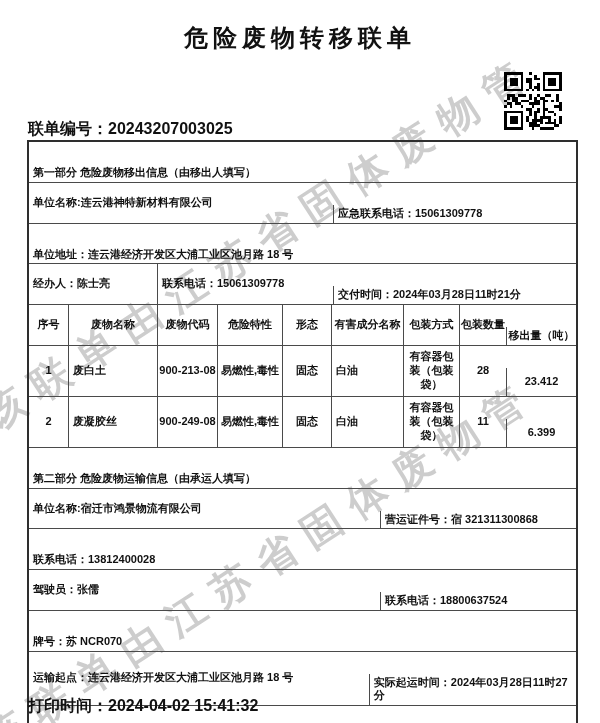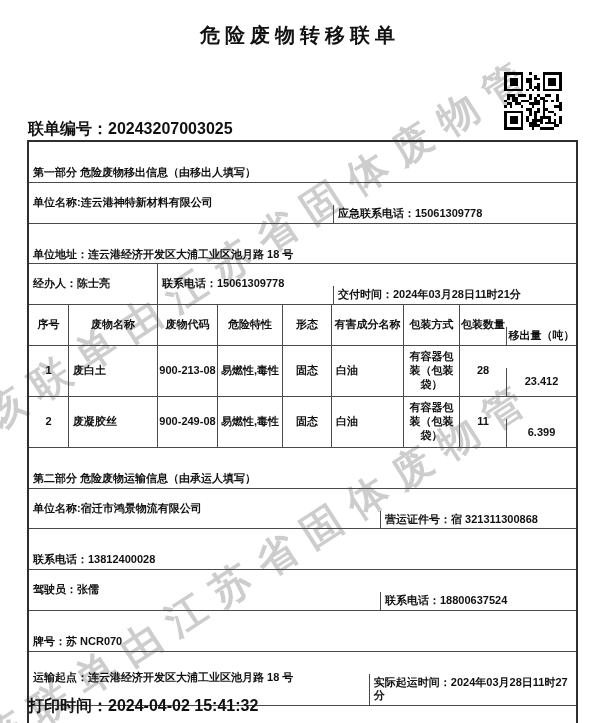--- a/index.html
+++ b/index.html
@@ -3,21 +3,21 @@
 <meta charset="utf-8">
 <style>
   html,body{margin:0;padding:0;background:#fff;}
   .page{position:relative;width:600px;height:723px;background:#fff;overflow:hidden;
         font-family:"Liberation Sans","DejaVu Sans",sans-serif;color:#111;font-weight:bold;}
   .wm{position:absolute;white-space:nowrap;font-size:40px;font-weight:bold;letter-spacing:14px;
       color:rgba(90,90,90,0.30);transform:rotate(-33deg);transform-origin:0 50%;
       pointer-events:none;z-index:1;}
   .wm1{left:-12px;top:392px;}
   .wm2{left:-12px;top:716px;}
-  .title{position:absolute;top:22px;left:0;width:100%;text-align:center;font-size:20px;
+  .title{position:absolute;top:22px;left:0;width:100%;text-align:center;font-size:24px;
          letter-spacing:5px;z-index:2;}
   .qr{position:absolute;top:72px;right:38px;width:58px;height:58px;z-index:2;}
   .qr svg{width:58px;height:58px;display:block;}
   .manifest-no{position:absolute;top:119px;left:28px;font-size:16px;z-index:2;}
   .doc-table{position:absolute;top:140px;left:27px;width:551px;border:2px solid #2e2e2e;
              z-index:2;box-sizing:border-box;font-size:11px;line-height:1.25;}
   .row{display:flex;border-top:1px solid #4a4a4a;align-items:stretch;}
   .row:first-child{border-top:none;}
   .cell{border-left:1px solid #4a4a4a;padding:2px 4px;box-sizing:border-box;
         display:flex;align-items:center;}

